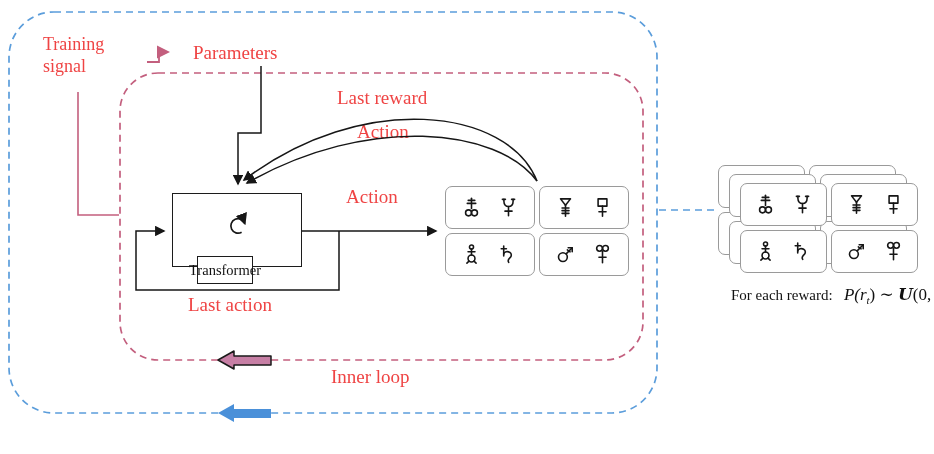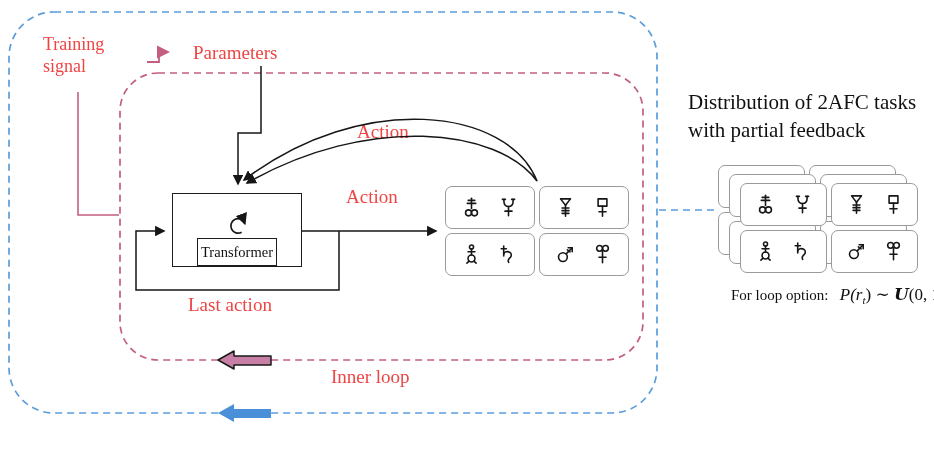--- a/index.html
+++ b/index.html
@@ -33,21 +33,21 @@
   <div class="ghost" style="left:718px;top:165px"></div>
   <div class="ghost" style="left:809px;top:165px"></div>
   <div class="ghost" style="left:718px;top:212px"></div>
   <div class="ghost" style="left:809px;top:212px"></div>
   <div class="ghost" style="left:729px;top:174px"></div>
   <div class="ghost" style="left:820px;top:174px"></div>
   <div class="ghost" style="left:729px;top:221px"></div>
   <div class="ghost" style="left:820px;top:221px"></div>
 
   <div class="box" style="left:172px;top:193px;width:130px;height:74px;z-index:3"></div>
-  <div class="tbox" style="left:197px;top:238px;width:80px;height:28px">
+  <div class="tbox" style="left:197px;top:256px;width:56px;height:28px">
     <span>Transformer</span>
   </div>
 
   <div class="grid" style="left:445px;top:186px;width:184px;height:90px">
       <div class="card">
         <svg viewBox="0 0 24 24" class="sym">
           <use href="#sym-leviathan-cross"></use>
         </svg>
         <svg viewBox="0 0 24 24" class="sym">
           <use href="#sym-fork-cross"></use>
@@ -196,28 +196,25 @@
 
     <path d="M241.6 232.2 A7.2 7.2 0 1 1 244.8 223.5" fill="none" stroke="#161616" stroke-width="1.7" marker-end="url(#arrow)"></path>
 
     <polygon points="218,360 234,351 234,356 271,356 271,365 234,365 234,369" style="fill:var(--inner-arrow-fill,#c77fa5)" stroke="#1a1a1a" stroke-width="1.5" stroke-linejoin="round"></polygon>
 
     <polygon points="218,413 234,404 234,409 271,409 271,418 234,418 234,422" style="fill:var(--outer-arrow-fill,#4a90d9)" stroke="none"></polygon>
   </svg>
 
   <div class="lbl" style="left:43px;top:33px;font-size:18px;white-space:normal;width:90px;line-height:22px">Training signal</div>
   <div class="lbl" style="left:193px;top:42px">Parameters</div>
+  <div class="lbl" style="left:337px;top:87px">Last reward</div>
   <div class="lbl" style="left:357px;top:121px">Action</div>
   <div class="lbl" style="left:346px;top:186px">Action</div>
   <div class="lbl" style="left:188px;top:294px">Last action</div>
   <div class="lbl" style="left:331px;top:366px">Inner loop</div>
 
-  <div class="title" style="left:688px;top:88px">
-    <span>Distribution of 2AFC tasks</span><br>
-    <span>with partial feedback</span>
-  </div>
 
   <div class="formula" style="left:731px;top:284px">
-    <span>For loop option:</span>&nbsp;&nbsp;
+    <span>For each reward:</span>&nbsp;&nbsp;
     <span class="math"><span>P(r</span><sub>t</sub><span class="up">) ∼ </span><span class="scriptU">U</span><span class="up">(0, 1)</span></span>
   </div>
 
 </div>
 
 </body></html>

